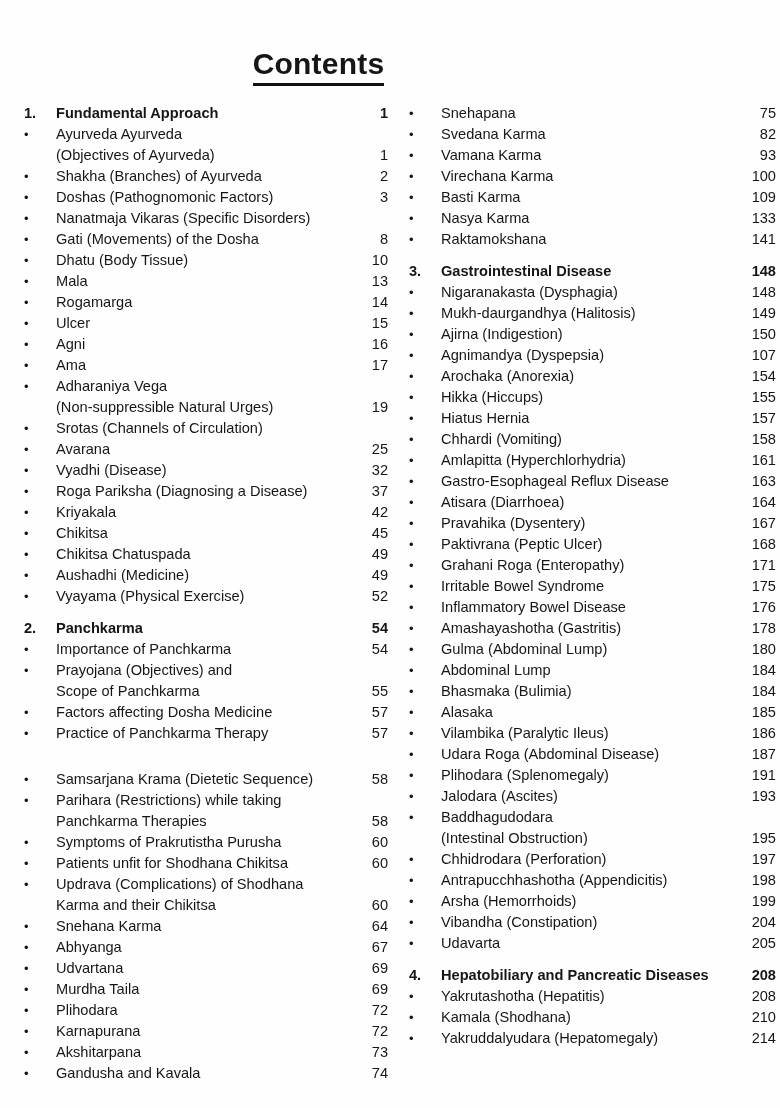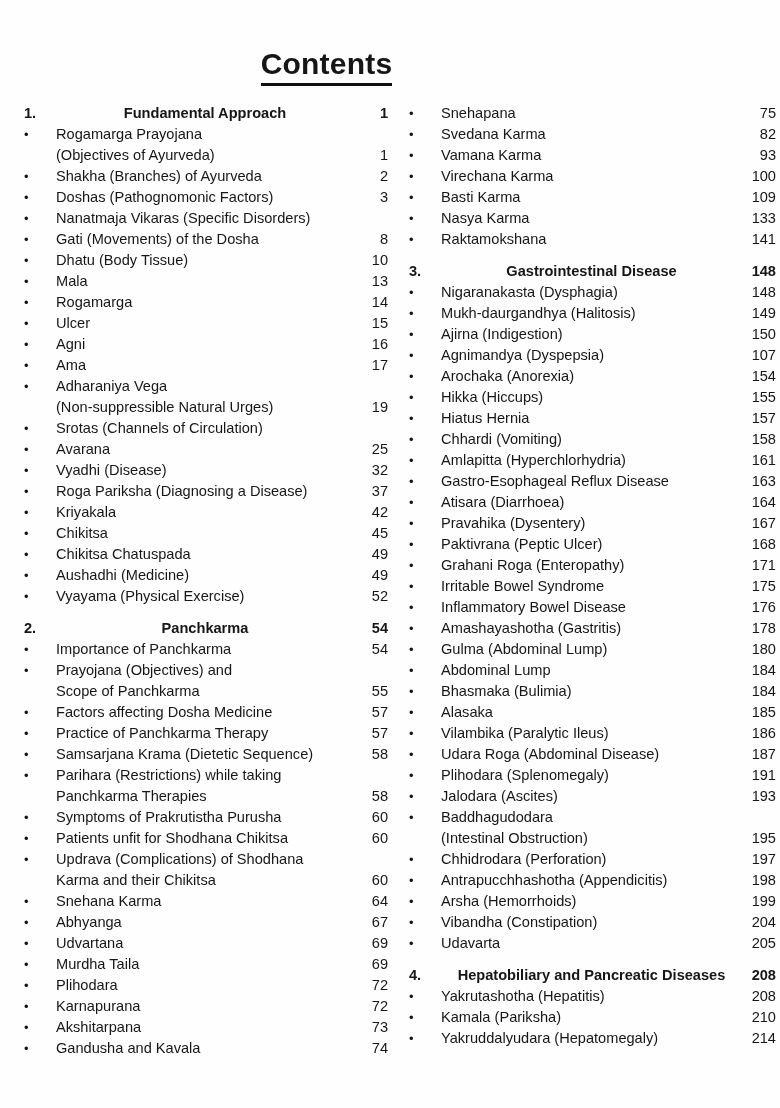--- a/index.html
+++ b/index.html
@@ -20,21 +20,21 @@
   .page {
     position: absolute;
     inset: 0;
     background: #fefefe;
   }
 
   
   .title-wrap {
     position: absolute;
     top: 48px;
-    left: 16px;
+    left: 8px;
     width: 621px;
     text-align: center;
   }
   .title {
     display: inline-block;
     font-size: 30px;
     font-weight: bold;
     letter-spacing: .2px;
     line-height: 1.05;
     padding-bottom: 3px;
@@ -67,21 +67,20 @@
   }
   .chapter:first-child { margin-top: 0; }
   .chapter .num {
     width: 32px;
     flex: 0 0 32px;
     text-align: left;
   }
   .chapter .ctitle {
     flex: 1 1 auto;
     padding-right: 6px;
-    text-align: center;
   }
   .chapter .pg {
     flex: 0 0 auto;
     min-width: 28px;
     text-align: right;
     font-weight: bold;
   }
 
   
   .entry {
@@ -105,41 +104,41 @@
   .entry .etext .l2 { display: block; }
   .entry .pg {
     flex: 0 0 auto;
     min-width: 28px;
     text-align: right;
   }
   .entry.two-line .bullet { line-height: 21px; }
   .entry.two-line .pg { align-self: flex-end; }
 
   
-  .entry.tight .etext { padding-right: 0; }
+  .entry.tight .etext { padding-right: 0; margin-top: 25px; }
 </style>
 </head>
 <body>
 
 <div class="page">
 
   <div class="title-wrap">
     <span class="title">Contents</span>
   </div>
 
   <div class="columns">
     <div class="col col-left" id="col-left">
         <div class="chapter">
           <span class="num">1.</span>
           <span class="ctitle">Fundamental Approach</span>
           <span class="pg">1</span>
         </div>
         <div class="entry two-line">
           <span class="bullet">•</span>
-          <span class="etext"><span class="l1">Rogamarga Prayojana</span><span class="l2">(Objectives of Ayurveda)</span></span>
+          <span class="etext"><span class="l1">Ayurveda Ayurveda</span><span class="l2">(Objectives of Ayurveda)</span></span>
           <span class="pg">1</span>
         </div>
         <div class="entry">
           <span class="bullet">•</span>
           <span class="etext">Shakha (Branches) of Ayurveda</span>
           <span class="pg">2</span>
         </div>
         <div class="entry">
           <span class="bullet">•</span>
           <span class="etext">Doshas (Pathognomonic Factors)</span>
@@ -527,21 +526,21 @@
           <span class="ctitle">Hepatobiliary and Pancreatic Diseases</span>
           <span class="pg">208</span>
         </div>
         <div class="entry">
           <span class="bullet">•</span>
           <span class="etext">Yakrutashotha (Hepatitis)</span>
           <span class="pg">208</span>
         </div>
         <div class="entry">
           <span class="bullet">•</span>
-          <span class="etext">Kamala (Pariksha)</span>
+          <span class="etext">Kamala (Shodhana)</span>
           <span class="pg">210</span>
         </div>
         <div class="entry">
           <span class="bullet">•</span>
           <span class="etext">Yakruddalyudara (Hepatomegaly)</span>
           <span class="pg">214</span>
         </div>
       </div>
   </div>
 

